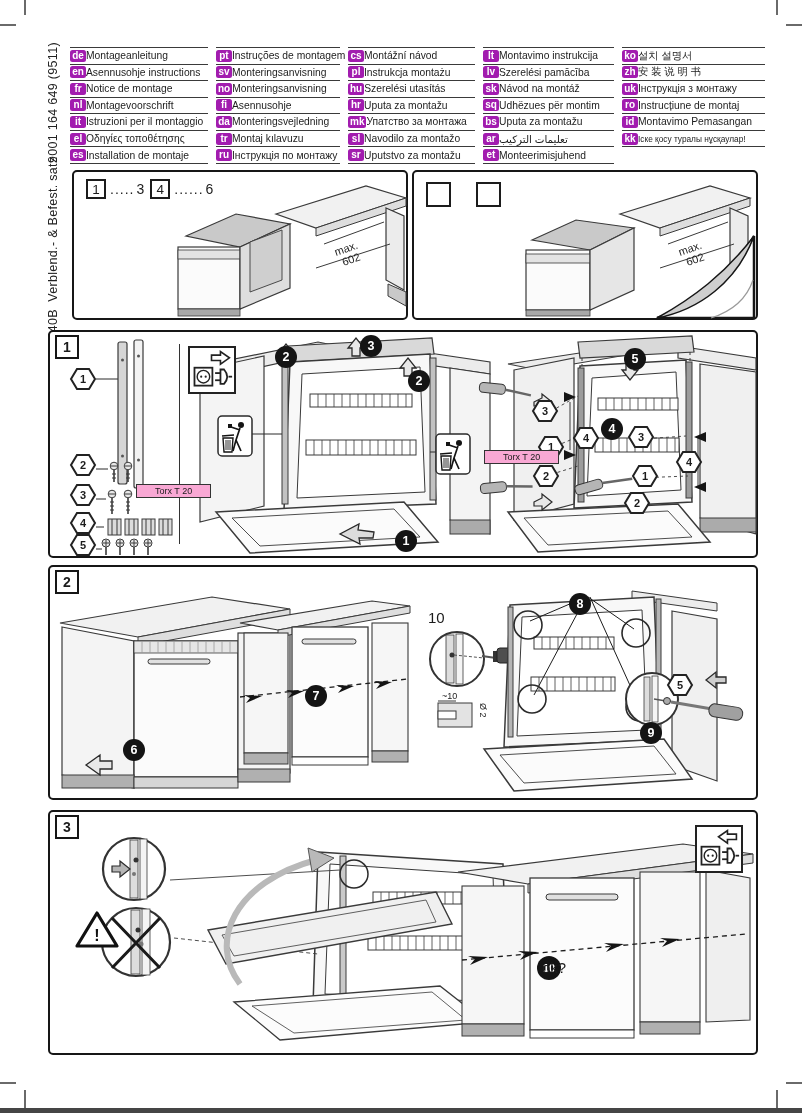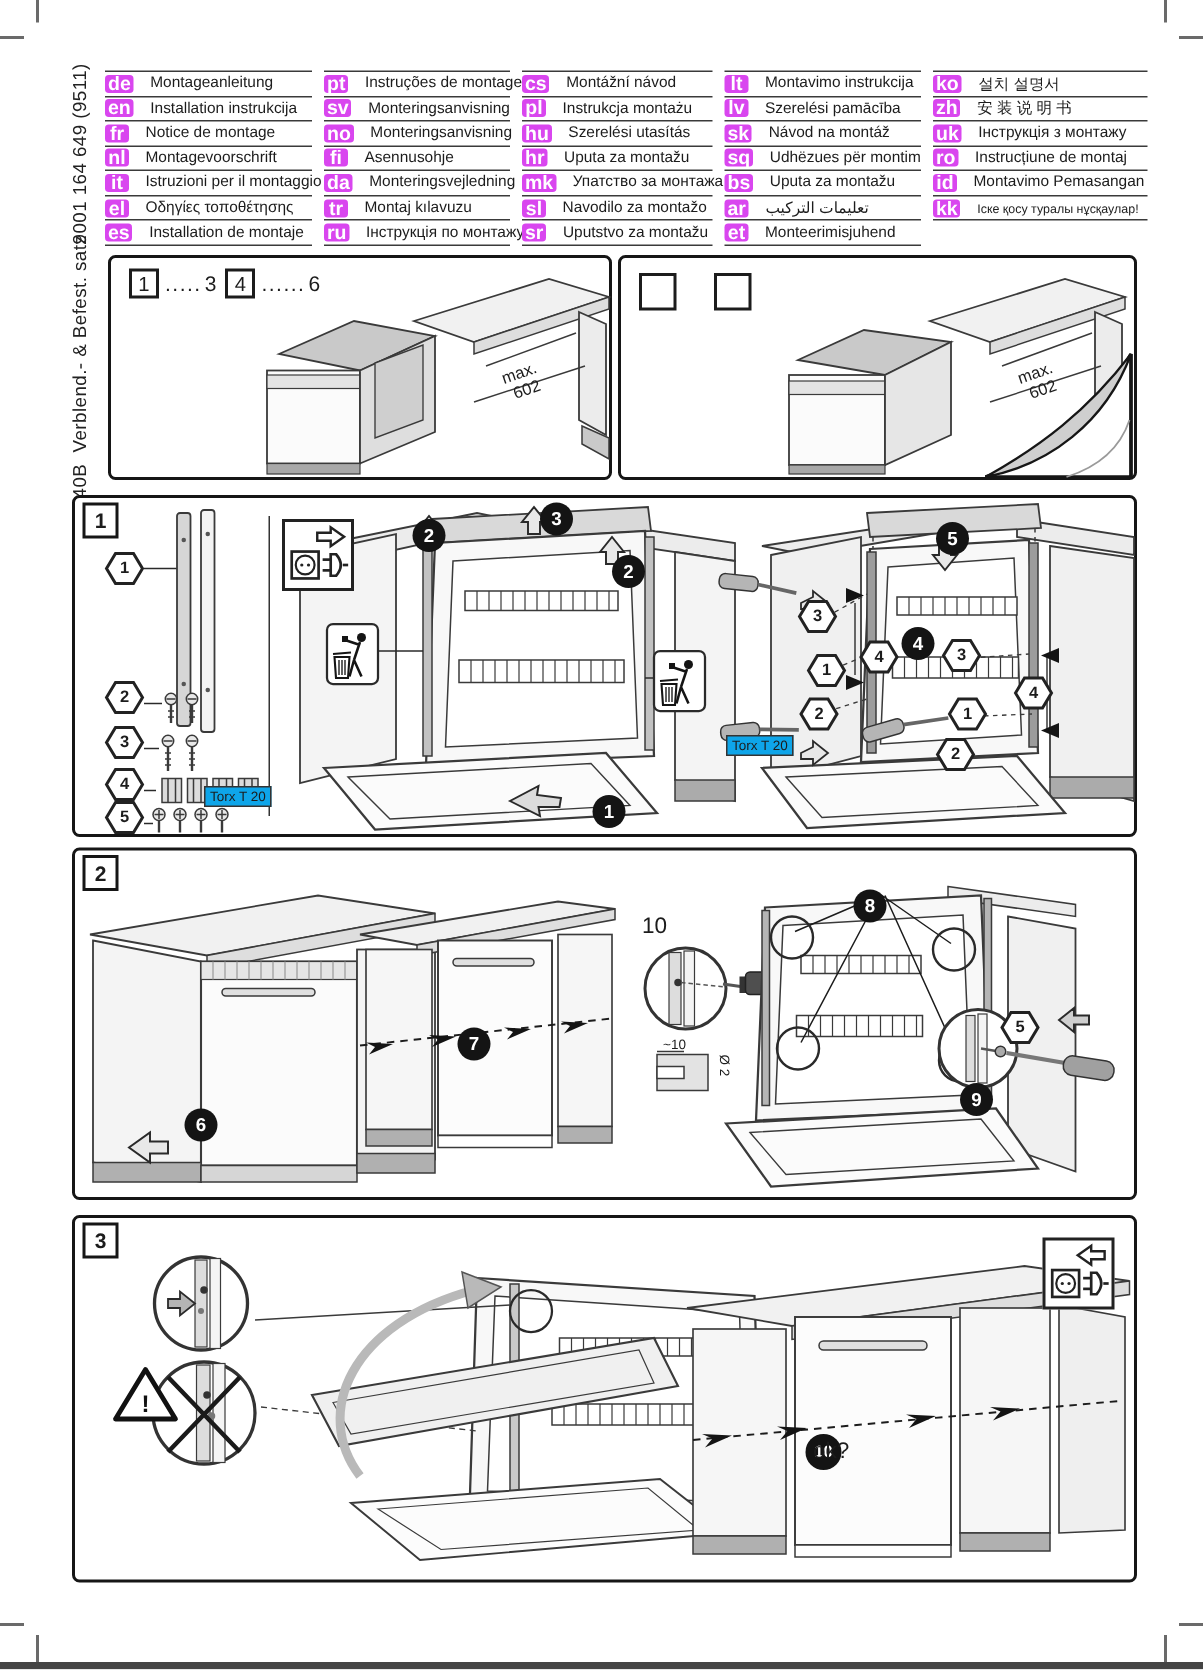--- a/index.html
+++ b/index.html
@@ -9,44 +9,44 @@
     font-family: "Liberation Sans", "DejaVu Sans", sans-serif; color:#1c1c1c; overflow:hidden;
   }
   .crop { position:absolute; background:#6a6a6a; }
   .vtext { position:absolute; transform:rotate(-90deg); transform-origin:0 0;
            white-space:pre; font-size:12.5px; letter-spacing:.3px; color:#222; }
   
   .lang-table { position:absolute; left:70px; top:47px; display:flex; gap:8px; }
   .lang-col { border-top:1px solid #3a3a3a; }
   .w1{width:138px}.w2{width:124px}.w3{width:127px}.w4{width:131px}.w5{width:143px}
   .lang-row { display:flex; align-items:center; height:16.55px; border-bottom:1px solid #3a3a3a; white-space:nowrap; }
-  .lang-badge { background:#d946ef; color:#fff; font-weight:bold; font-size:13px; line-height:10px;
+  .lang-badge { background:#a21caf; color:#fff; font-weight:bold; font-size:10px; line-height:10px;
                 padding:1px 2px; min-width:16px; text-align:center; border-radius:2.5px; flex:0 0 auto; }
-  .lang-label { font-size:10.3px; margin-left:11px; }
+  .lang-label { font-size:10.3px; margin-left:0; }
   .lang-col.w5 .lang-row:nth-child(6) .lang-label { font-size:8.3px; }
   
   .obox, .panel { position:absolute; border:2.5px solid #161616; border-radius:5px; background:#fff; }
   .panel { left:48px; width:710px; }
   .plabel { position:absolute; left:5px; top:3px; width:24px; height:24px; border:2px solid #161616;
             background:#fff; display:flex; align-items:center; justify-content:center;
             font-weight:bold; font-size:14px; z-index:7; }
   .note { position:absolute; left:10px; top:7px; display:flex; align-items:center; font-size:14px; z-index:5; }
   .numbox { display:inline-flex; align-items:center; justify-content:center; width:20px; height:20px;
             border:2px solid #1c1c1c; font-size:13.5px; margin:0 2px; }
   .dots { letter-spacing:1px; margin:0 2px; }
   .sq { position:absolute; width:25px; height:25px; border:2.2px solid #1c1c1c; background:#fff; }
   .badge { position:absolute; width:22px; height:22px; border-radius:50%; background:#141414; color:#fff;
            display:flex; align-items:center; justify-content:center; font-weight:bold; font-size:12.5px; z-index:6; }
   .badge.wide { width:24px; height:24px; font-size:11px; }
   .hex { position:absolute; width:26px; height:22px; z-index:6; }
   .hex svg { position:absolute; inset:0; }
   .hex i { position:absolute; inset:0; display:flex; align-items:center; justify-content:center;
            font-style:normal; font-weight:bold; font-size:11px; }
-  .torx { position:absolute; border:1.2px solid #333; background:#0ea5e9; font-size:9px;
-          padding:0 3px; line-height:12px; z-index:6;margin-top:40px; }
+  .torx { position:absolute; border:1.2px solid #333; background:#f9a8d4; font-size:9px;
+          padding:0 18px; line-height:12px; z-index:6; }
   .iconbox { position:absolute; width:48px; height:48px; border:2.3px solid #222; background:#fff; z-index:6; }
   .fig { position:absolute; }
   .divider { position:absolute; border-left:1.5px solid #333; }
   .small-label { position:absolute; font-size:9px; z-index:6;text-align:right; }
   .vertical-label { position:absolute; font-size:9px; writing-mode:vertical-rl; z-index:6; }
   .ok-label { position:absolute; font-size:15px; font-weight:500; z-index:6; }
   .ref-label { position:absolute; font-size:15px; z-index:6; }
   svg { display:block; overflow:visible; }
   .bottom-bar { position:absolute; left:0; top:1108px; width:802px; height:5px; background:#454545; }
 </style>
@@ -68,21 +68,21 @@
   <div class="vtext" style="left:46px;top:362px">GV 640B  Verblend.- &amp; Befest. satz</div>
 
   <div class="lang-table">
     <div class="lang-col w1">
         <div class="lang-row">
           <span class="lang-badge">de</span>
           <span class="lang-label">Montageanleitung</span>
         </div>
         <div class="lang-row">
           <span class="lang-badge">en</span>
-          <span class="lang-label">Installation instrukcija</span>
+          <span class="lang-label">Asennusohje instructions</span>
         </div>
         <div class="lang-row">
           <span class="lang-badge">fr</span>
           <span class="lang-label">Notice de montage</span>
         </div>
         <div class="lang-row">
           <span class="lang-badge">nl</span>
           <span class="lang-label">Montagevoorschrift</span>
         </div>
         <div class="lang-row">

